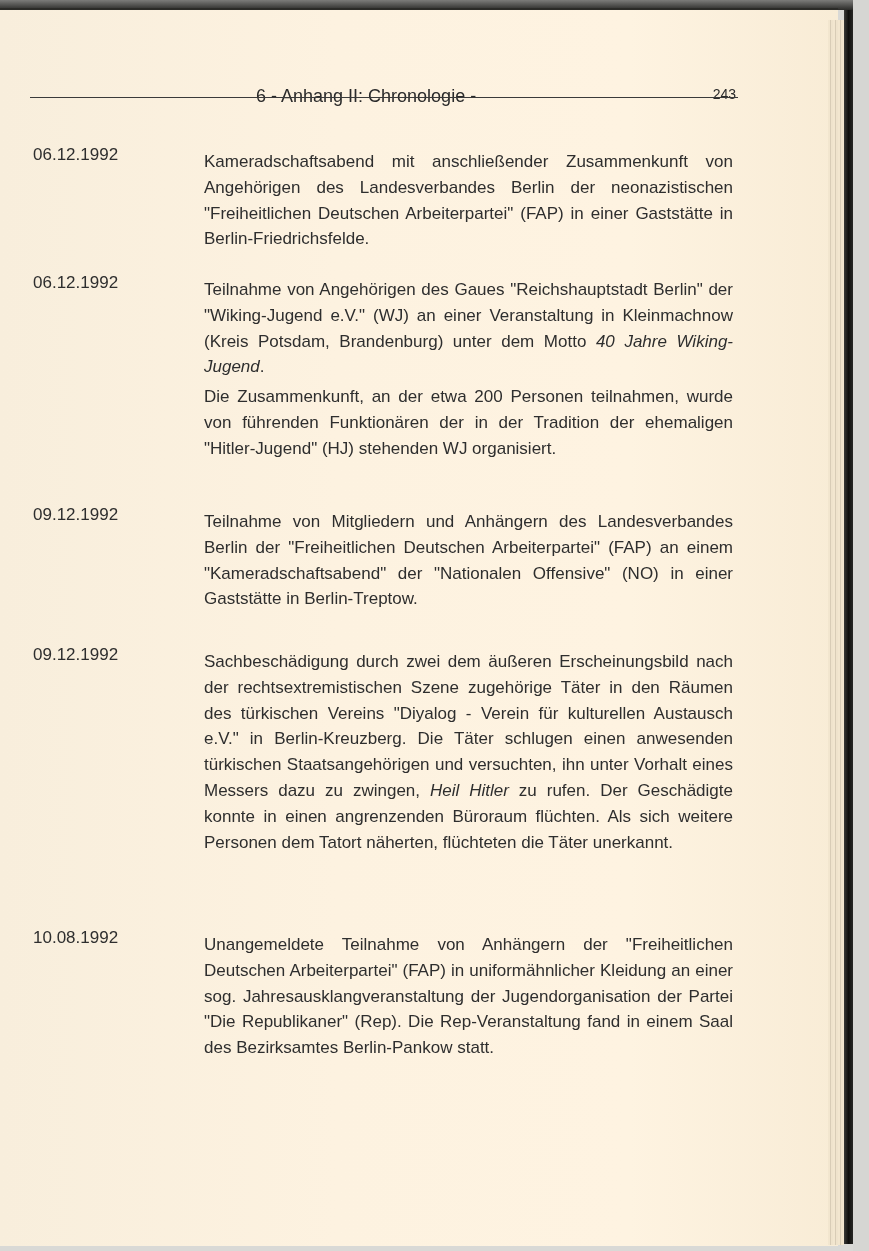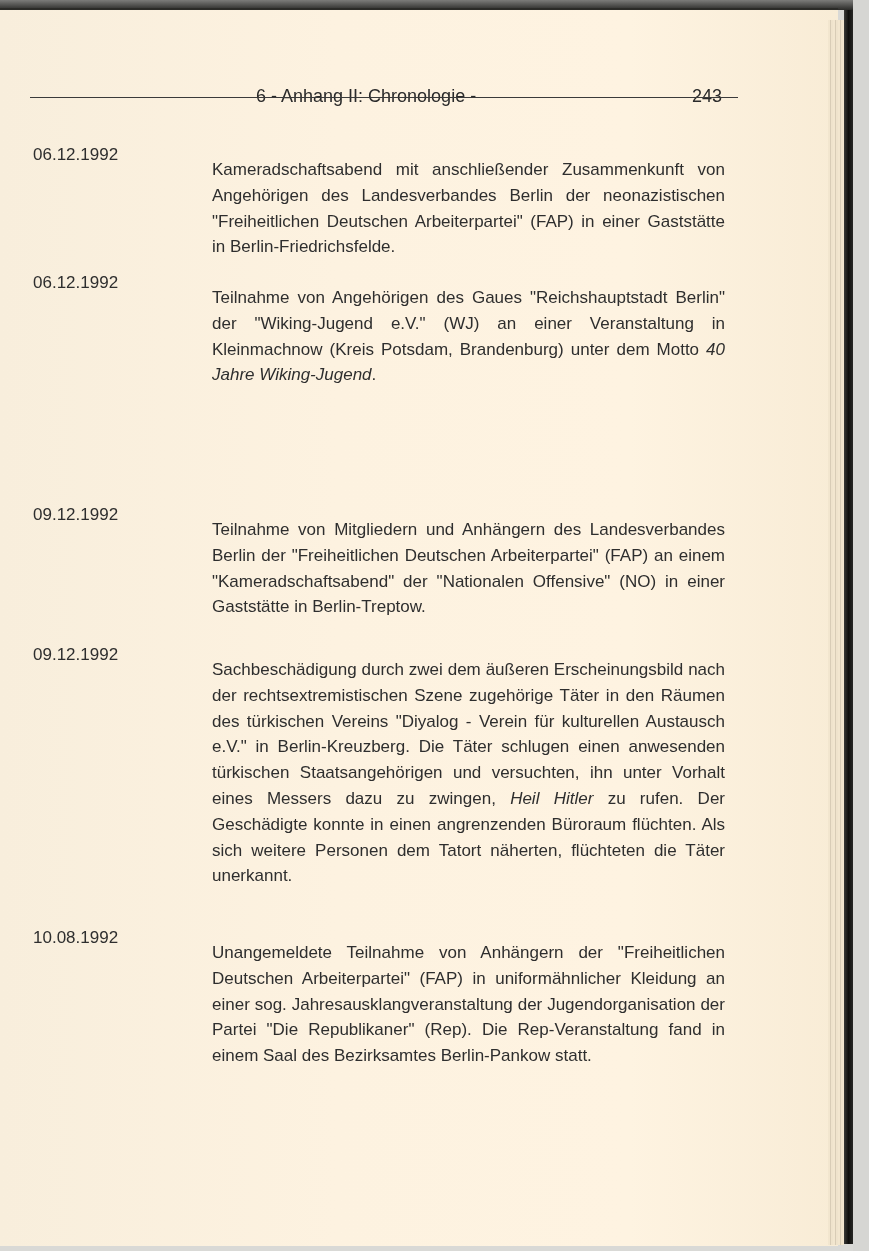--- a/index.html
+++ b/index.html
@@ -29,35 +29,35 @@
     position: absolute; left: 853px; top: 0; width: 16px; height: 1251px;
     background: #d6d6d3;
   }
   .header {
     position: absolute; left: 30px; top: 86px; width: 708px; height: 24px;
   }
   .header-title {
     position: absolute; left: 226px; top: 0; font-size: 18px; color: #2a2a2a;
   }
   .header-page {
-    position: absolute; right: 16px; top: 0; font-size: 18px; color: #2a2a2a; text-align: center;
+    position: absolute; right: 2px; top: 0; font-size: 14px; color: #2a2a2a; text-align: center;
   }
   .header-rule {
     position: absolute; left: 30px; top: 97px; width: 708px; height: 1px; background: #3a3a3a;
   }
   .entry { position: absolute; left: 0; width: 838px; }
   .date {
     position: absolute; left: 33px; top: 0; font-size: 17px; color: #2e2e2e;
   }
   .text {
     position: absolute; left: 200px; top: 0; width: 537px;
     font-size: 17px; line-height: 25.8px; color: #2e2e2e;
     text-align: justify; hyphens: manual;
   }
-  .text p { margin: 12px; }
+  .text p { margin: 4px; }
   .text em { font-style: italic; }
 </style>
 </head>
 <body>
 
 <div class="top-shadow"></div>
 <div class="binding-right"></div>
 <div class="page"></div>
 <div class="edges"></div>
 <div class="binding"></div>
@@ -72,20 +72,21 @@
   <span class="date">06.12.1992</span>
   <div class="text">
     <p><span>Kameradschaftsabend mit anschließender Zusammenkunft von Angehörigen des Landesverbandes Berlin der neonazistischen "Freiheitlichen Deutschen Arbeiterpartei" (FAP) in einer Gaststätte in Berlin-Friedrichsfelde.</span></p>
   </div>
 </div>
 
 <div class="entry" style="top:273px">
   <span class="date">06.12.1992</span>
   <div class="text">
     <p><span>Teilnahme von Angehörigen des Gaues "Reichshauptstadt Berlin" der "Wiking-Jugend e.V." (WJ) an einer Veranstaltung in Kleinmachnow (Kreis Potsdam, Brandenburg) unter dem Motto </span><em>40 Jahre Wiking-Jugend</em><span>.</span></p>
+    <p><span>Die Zusammenkunft, an der etwa 200 Personen teilnahmen, wurde von führenden Funktionären der in der Tradition der ehemaligen "Hitler-Jugend" (HJ) stehenden WJ organisiert.</span></p>
   </div>
 </div>
 
 <div class="entry" style="top:505px">
   <span class="date">09.12.1992</span>
   <div class="text">
     <p><span>Teilnahme von Mitgliedern und Anhängern des Landesverbandes Berlin der "Freiheitlichen Deutschen Arbeiterpartei" (FAP) an einem "Kameradschaftsabend" der "Nationalen Offensive" (NO) in einer Gaststätte in Berlin-Treptow.</span></p>
   </div>
 </div>
 

